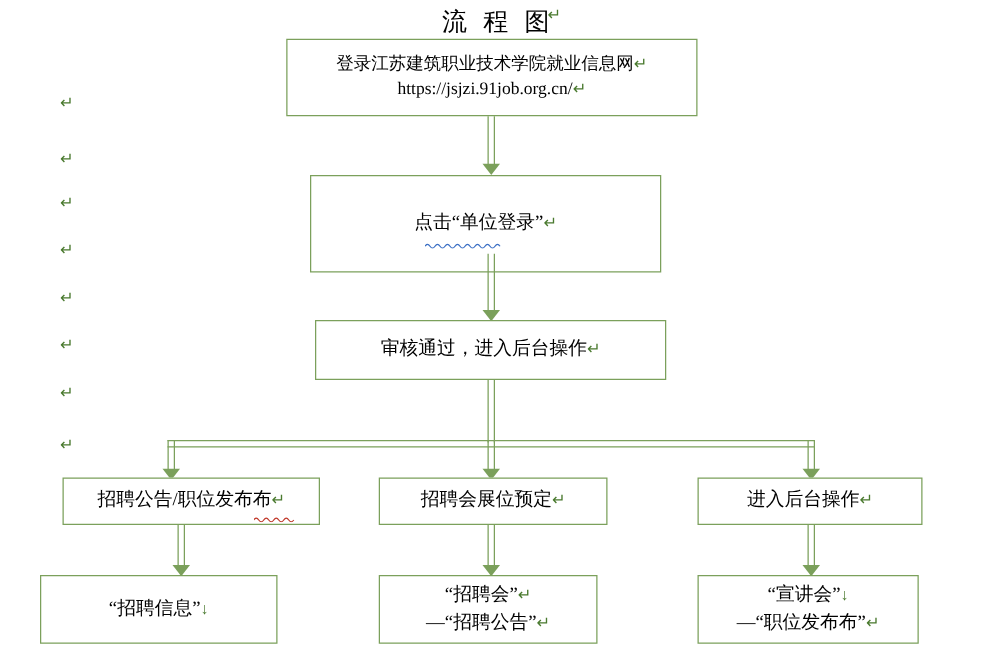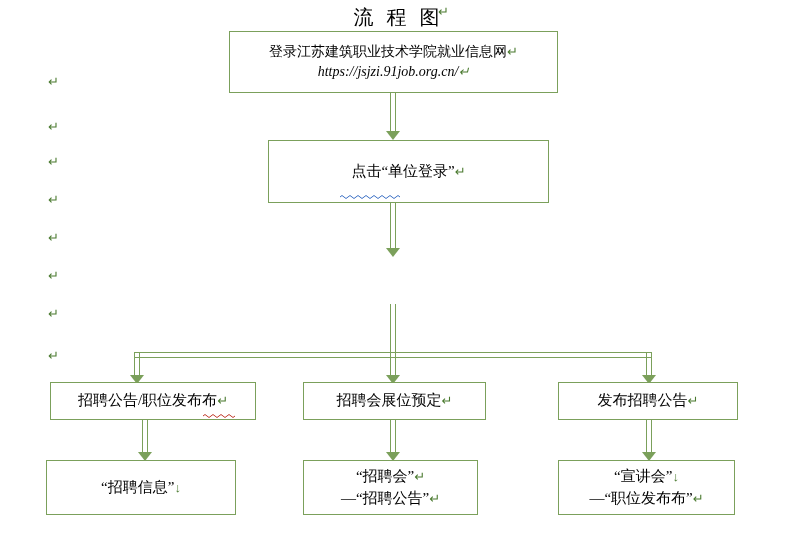--- a/index.html
+++ b/index.html
@@ -55,21 +55,20 @@
     padding: 2px 4px;
   }
   .box .ln {
     white-space: nowrap;
   }
   .box.lnk {
     font-size: 14px;
   }
   .url {
     font-family: "Liberation Serif", serif;
-    font-style: italic;
   }
   
   .vconn {
     position: absolute;
     width: 6px;
     box-sizing: border-box;
     border-left: 1px solid #7ba05b;
     border-right: 1px solid #7ba05b;
   }
   
@@ -113,32 +112,35 @@
   <div class="pilcrow" style="left:48px; top:348px;">↵</div>
 
   <div class="box lnk" style="left:229px; top:31px; width:329px; height:62px;">
     <div class="ln"><span>登录江苏建筑职业技术学院就业信息网</span><span class="pmark">↵</span></div>
     <div class="ln url"><span>https://jsjzi.91job.org.cn/</span><span class="pmark">↵</span></div>
   </div>
 
   <div class="vconn" style="left:390px; top:93px; height:39px;"></div>
   <div class="arrow" style="left:386px; top:131px;"></div>
 
-  <div class="box" style="left:268px; top:140px; width:281px; height:63px;">
+  <div class="box" style="left:248px; top:140px; width:281px; height:78px;">
     <div class="ln"><span>点击“单位登录”</span><span class="pmark">↵</span></div>
   </div>
   <div class="squiggle" style="left:340px; top:193px; width:62px;">
     <svg width="62" height="6" viewBox="0 0 62 6">
         <path d="M0 4 Q2 1 4 4 T8 4 T12 4 T16 4 T20 4 T24 4 T28 4 T32 4 T36 4 T40 4 T44 4 T48 4 T52 4 T56 4 T60 4" fill="none" stroke="#3b6fc4" stroke-width="1"></path>
       </svg>
   </div>
 
   <div class="vconn" style="left:390px; top:203px; height:46px;"></div>
   <div class="arrow" style="left:386px; top:248px;"></div>
 
+  <div class="box" style="left:252px; top:256px; width:281px; height:48px;">
+    <div class="ln"><span>审核通过，进入后台操作</span><span class="pmark">↵</span></div>
+  </div>
 
   <div class="vconn" style="left:390px; top:304px; height:50px;"></div>
   <div class="hconn" style="left:134px; top:352px; width:518px;"></div>
   <div class="vconn" style="left:134px; top:352px; height:25px;"></div>
   <div class="vconn" style="left:390px; top:352px; height:25px;"></div>
   <div class="vconn" style="left:646px; top:352px; height:25px;"></div>
   <div class="arrow" style="left:130px; top:375px;"></div>
   <div class="arrow" style="left:386px; top:375px;"></div>
   <div class="arrow" style="left:642px; top:375px;"></div>
 
@@ -149,33 +151,33 @@
     <svg width="34" height="6" viewBox="0 0 34 6">
         <path d="M0 4 Q2 1 4 4 T8 4 T12 4 T16 4 T20 4 T24 4 T28 4 T32 4" fill="none" stroke="#c0392b" stroke-width="1"></path>
       </svg>
   </div>
 
   <div class="box" style="left:303px; top:382px; width:183px; height:38px;">
     <div class="ln"><span>招聘会展位预定</span><span class="pmark">↵</span></div>
   </div>
 
   <div class="box" style="left:558px; top:382px; width:180px; height:38px;">
-    <div class="ln"><span>发布招聘公告</span><span class="pmark">↵</span></div>
+    <div class="ln"><span>进入后台操作</span><span class="pmark">↵</span></div>
   </div>
 
   <div class="vconn" style="left:142px; top:420px; height:33px;"></div>
   <div class="arrow" style="left:138px; top:452px;"></div>
 
   <div class="vconn" style="left:390px; top:420px; height:33px;"></div>
   <div class="arrow" style="left:386px; top:452px;"></div>
 
   <div class="vconn" style="left:646px; top:420px; height:33px;"></div>
   <div class="arrow" style="left:642px; top:452px;"></div>
 
-  <div class="box" style="left:46px; top:460px; width:190px; height:55px;">
+  <div class="box" style="left:32px; top:460px; width:190px; height:55px;">
     <div class="ln"><span>“招聘信息”</span><span class="pmark">↓</span></div>
   </div>
 
   <div class="box" style="left:303px; top:460px; width:175px; height:55px;">
     <div class="ln"><span>“招聘会”</span><span class="pmark">↵</span></div>
     <div class="ln"><span>—“招聘公告”</span><span class="pmark">↵</span></div>
   </div>
 
   <div class="box" style="left:558px; top:460px; width:177px; height:55px;">
     <div class="ln"><span>“宣讲会”</span><span class="pmark">↓</span></div>

